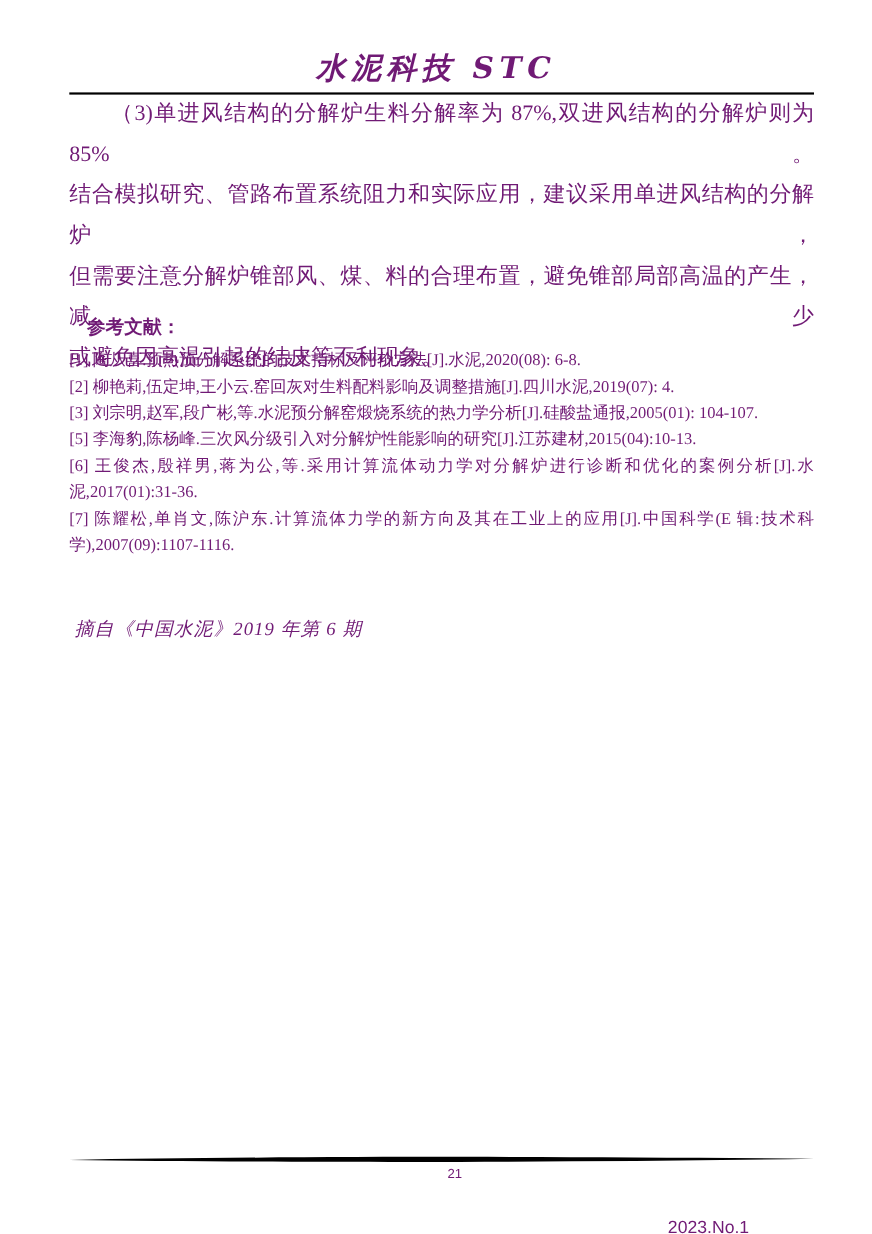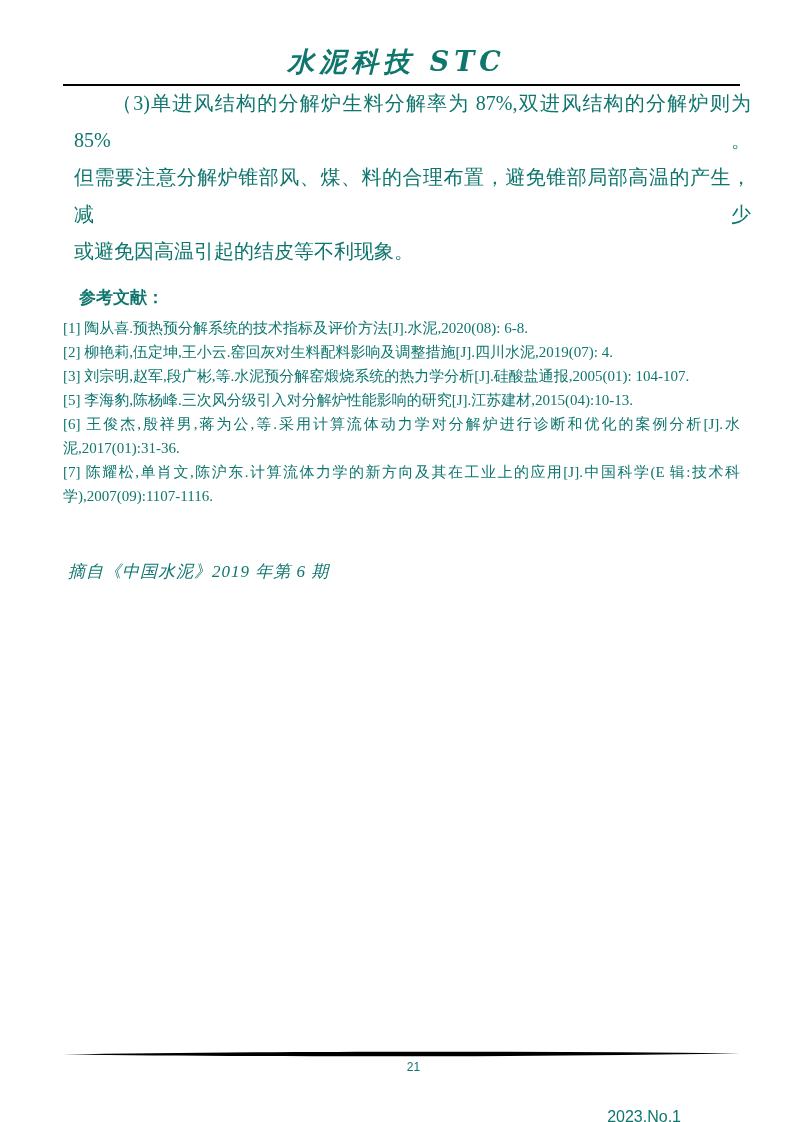--- a/index.html
+++ b/index.html
@@ -1,21 +1,21 @@
 <!DOCTYPE html>
 <html><head>
 <meta charset="utf-8">
 <style>
   html, body { margin: 0; padding: 0; background: #ffffff; }
   .page {
     position: relative;
     width: 793px;
     height: 1122px;
     background: #ffffff;
-    color: #0f766e;
+    color: #701a75;
     font-family: "Liberation Serif", "DejaVu Serif", serif;
     overflow: hidden;
   }
 
   
   .journal-title {
     position: absolute;
     top: 44px;
     left: 0;
     width: 100%;
@@ -32,21 +32,21 @@
     left: 63px;
     width: 677px;
     height: 2px;
     background: #000000;
   }
 
   
   .content {
     position: absolute;
     top: 85px;
-    left: 74px;
+    left: 63px;
     width: 677px;
     font-size: 20px;
     line-height: 37px;
   }
   .para-line { text-align: justify; }
   .para-line.fill { text-align-last: justify; }
   .para-line.indent { text-indent: 38px; }
 
   
   .references {
@@ -108,20 +108,21 @@
 <body>
 
 <div class="page">
 
   <div class="journal-title">水泥科技 STC</div>
 
   <div class="header-rule"></div>
 
   <div class="content">
     <div class="para-line fill indent">（3)单进风结构的分解炉生料分解率为 87%,双进风结构的分解炉则为 85%。</div>
+    <div class="para-line fill">结合模拟研究、管路布置系统阻力和实际应用，建议采用单进风结构的分解炉，</div>
     <div class="para-line fill">但需要注意分解炉锥部风、煤、料的合理布置，避免锥部局部高温的产生，减少</div>
     <div class="para-line">或避免因高温引起的结皮等不利现象。</div>
   </div>
 
   <section class="references">
     <h3>参考文献：</h3>
     <p class="ref">[1] 陶从喜.预热预分解系统的技术指标及评价方法[J].水泥,2020(08): 6-8.</p>
     <p class="ref">[2] 柳艳莉,伍定坤,王小云.窑回灰对生料配料影响及调整措施[J].四川水泥,2019(07): 4.</p>
     <p class="ref">[3] 刘宗明,赵军,段广彬,等.水泥预分解窑煅烧系统的热力学分析[J].硅酸盐通报,2005(01): 104-107.</p>
     <p class="ref">[5] 李海豹,陈杨峰.三次风分级引入对分解炉性能影响的研究[J].江苏建材,2015(04):10-13.</p>

